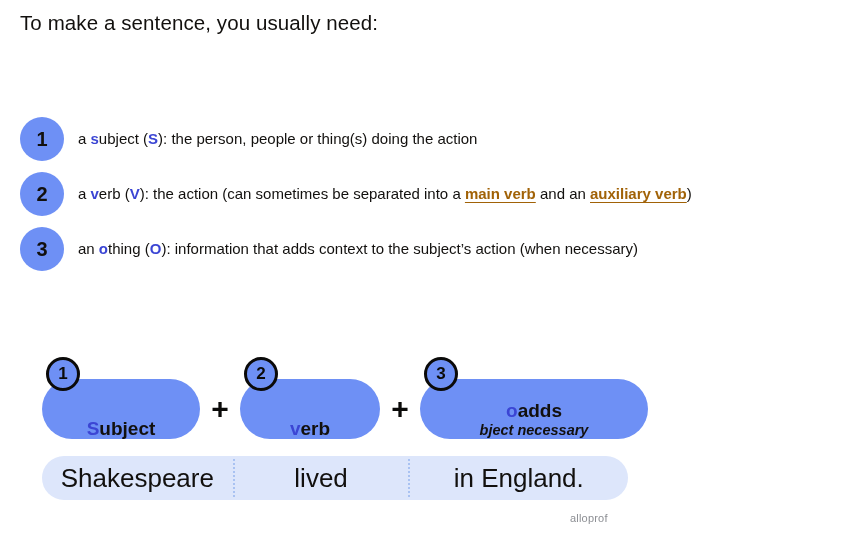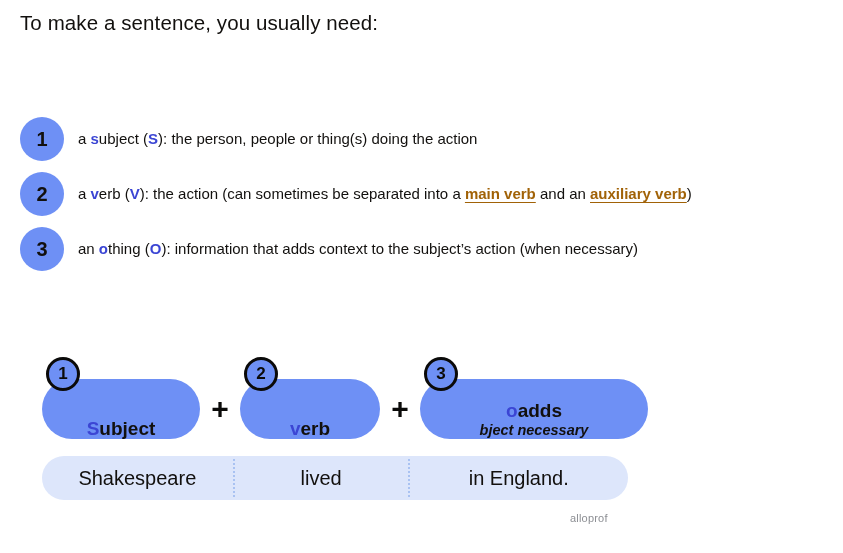--- a/index.html
+++ b/index.html
@@ -165,21 +165,21 @@
     height: 44px;
     background: #dde6fb;
     border-radius: 22px;
     display: flex;
     align-items: stretch;
   }
   .cell {
     display: flex;
     align-items: center;
     justify-content: center;
-    font-size: 20px;
+    font-size: 26px;
     color: #12100e;
     position: relative;
   }
   .cell-1 { width: 192px; }
   .cell-2 { width: 174px; }
   .cell-3 { width: 220px; }
   .divider {
     width: 0;
     border-left: 2px dotted #a9c2f2;
     margin: 3px 0;

